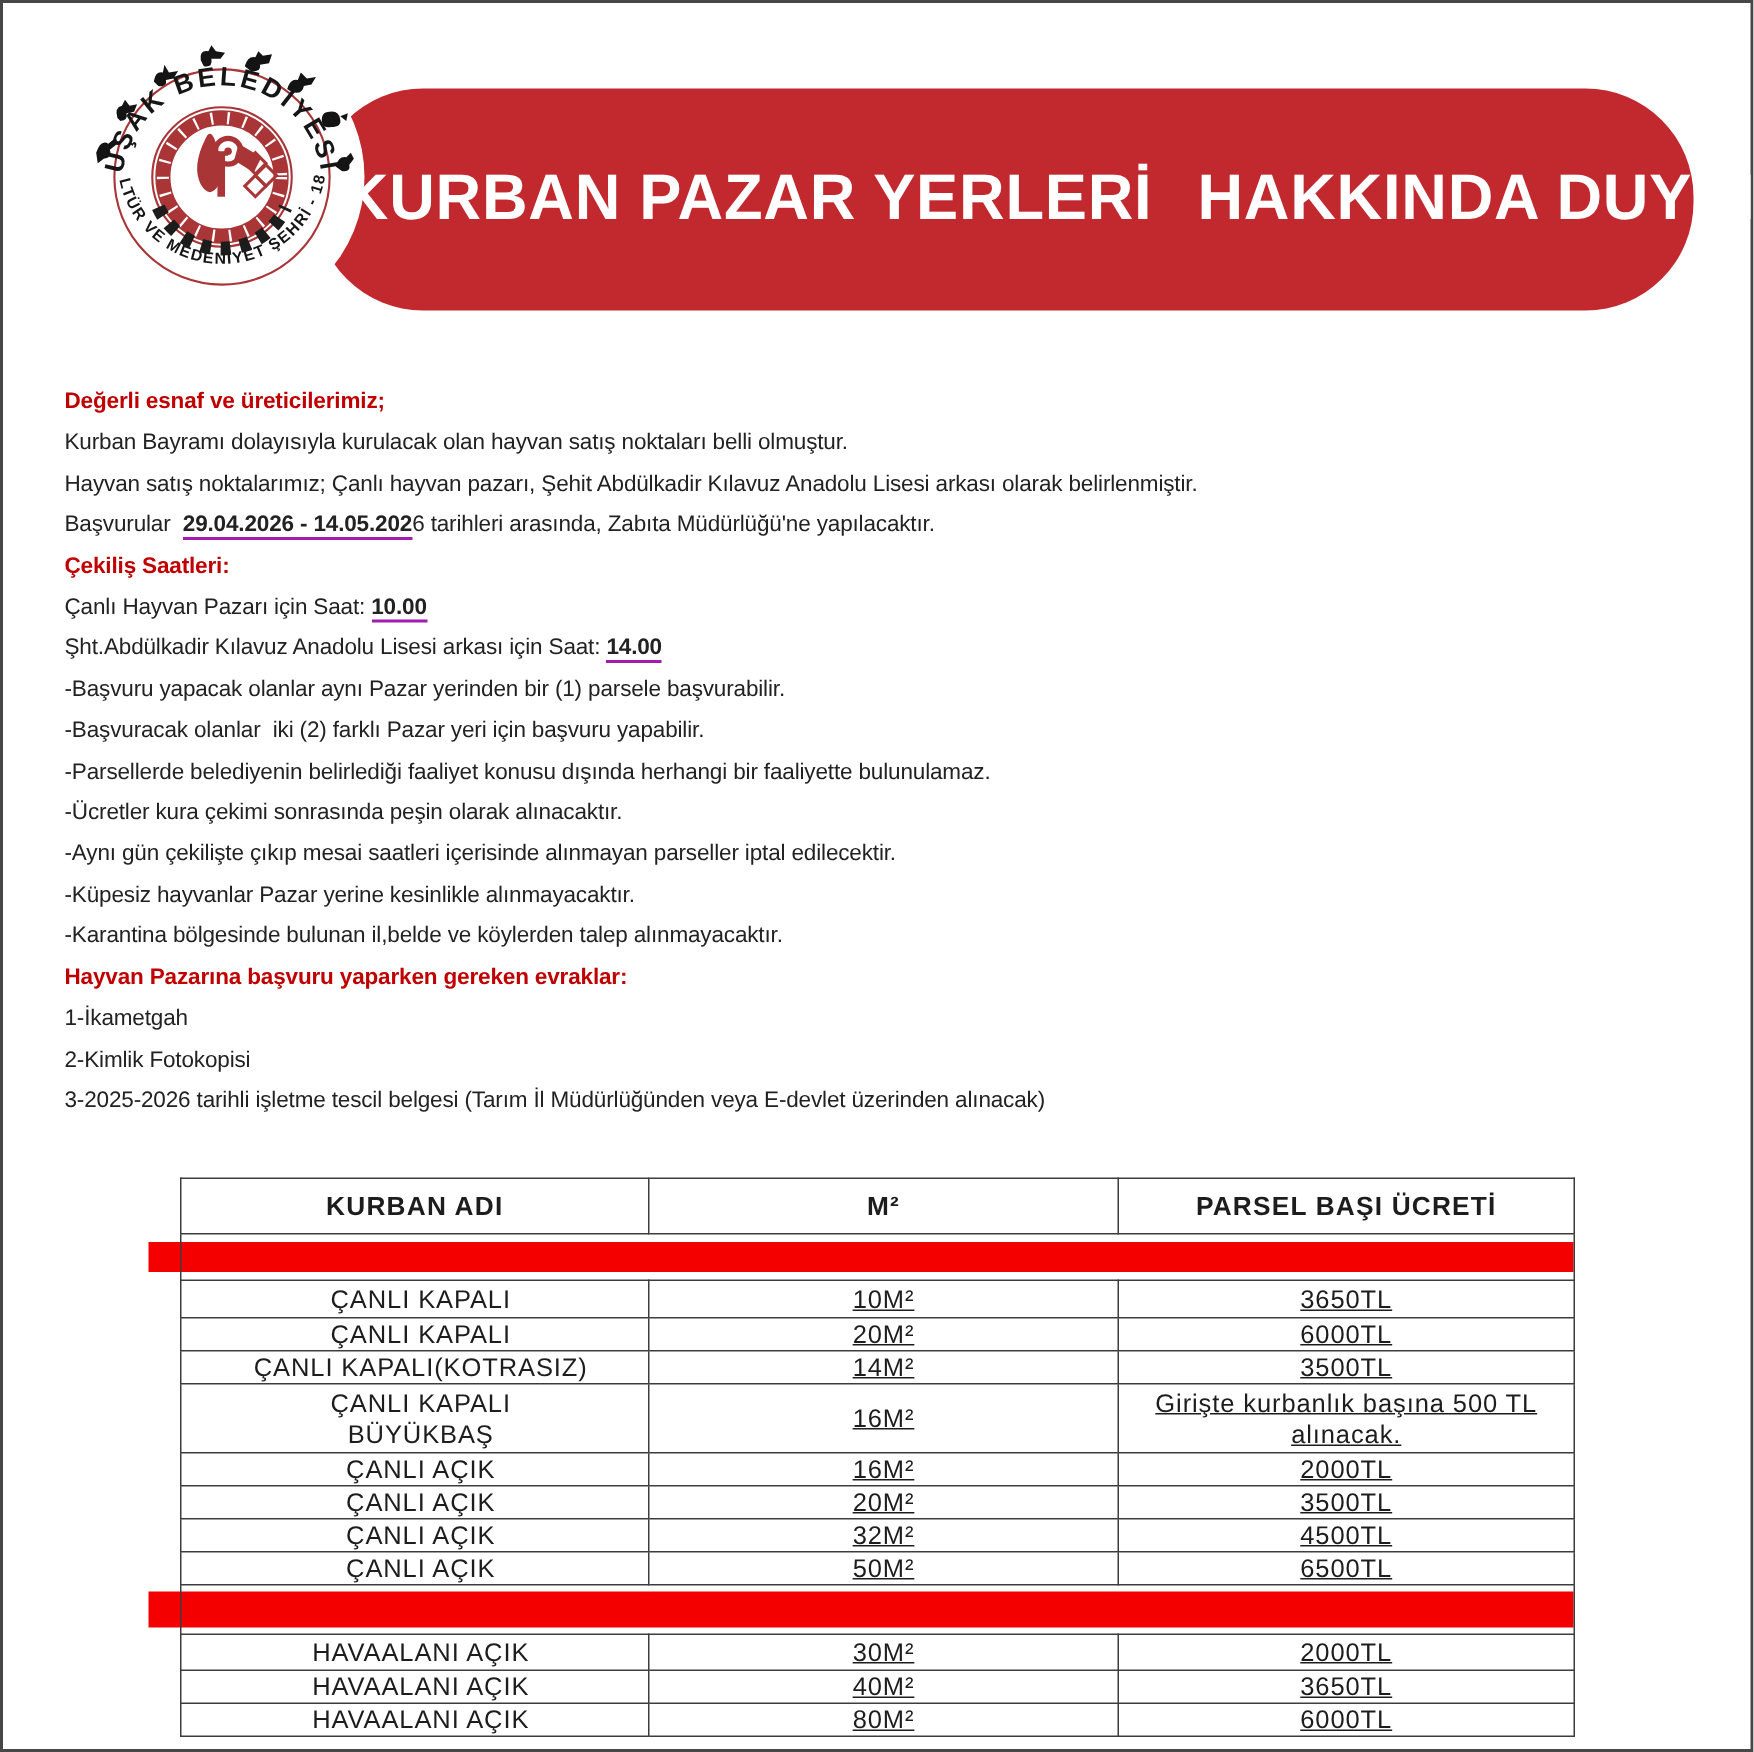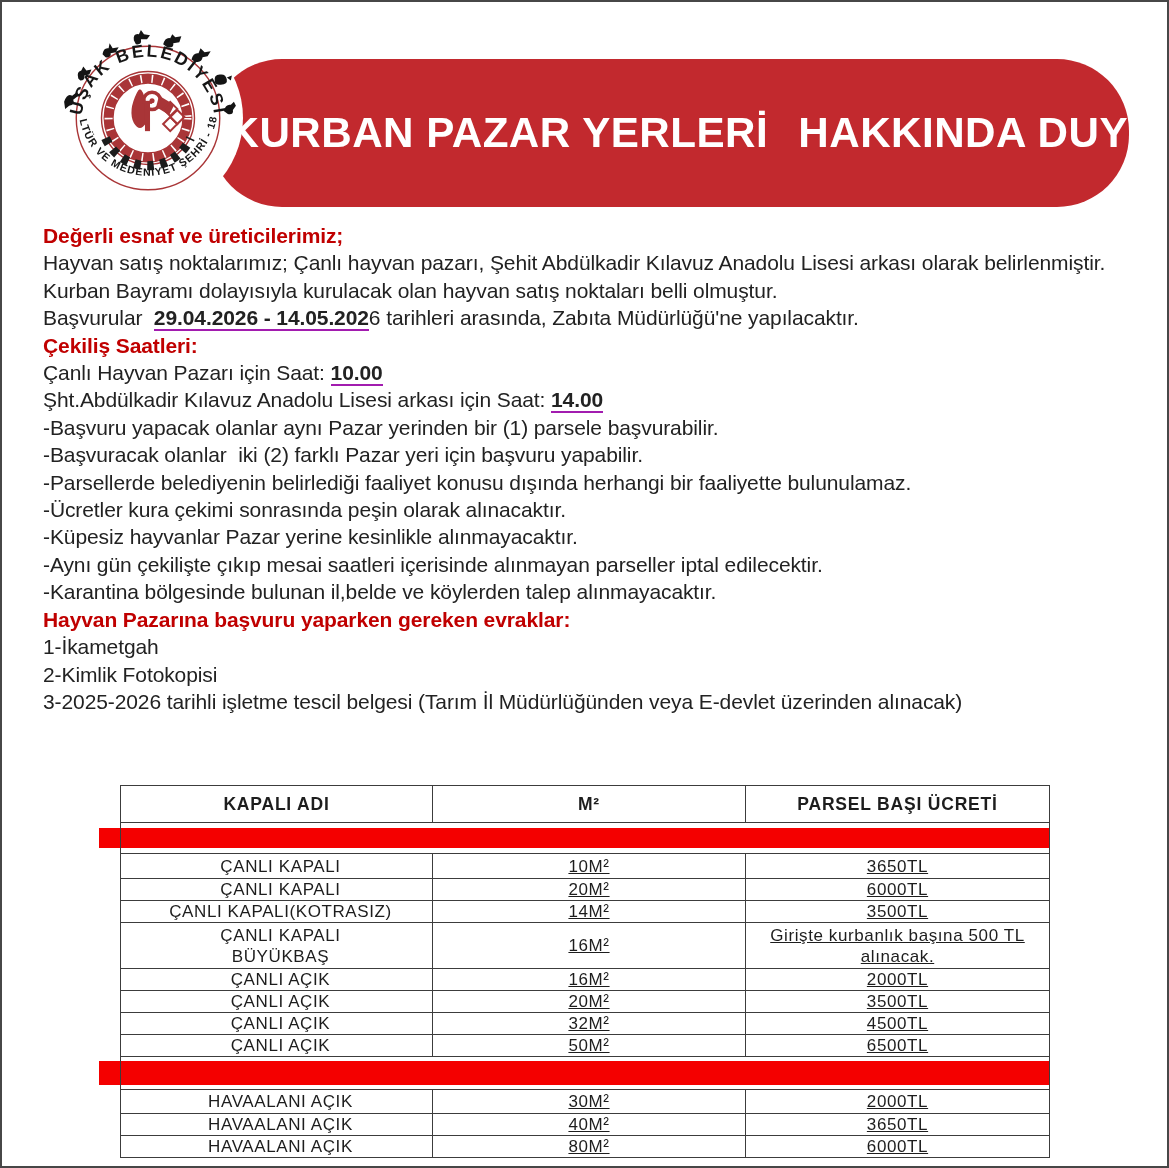--- a/index.html
+++ b/index.html
@@ -22,22 +22,22 @@
     gap:20px;z-index:1;
   }
   .banner .t1,.banner .t2{
     color:#ffffff;font-weight:bold;font-size:43px;line-height:1.1;
     letter-spacing:0.5px;white-space:nowrap;
     transform:scaleX(0.98);
   }
   .logo{position:absolute;left:50px;top:20px;width:192px;height:192px;z-index:2;}
   
   .content{
-    position:absolute;left:41px;top:220px;width:1105px;
-    font-size:21px;line-height:27.4px;letter-spacing:-0.1px;
+    position:absolute;left:41px;top:252px;width:1105px;
+    font-size:15px;line-height:27.4px;letter-spacing:-0.1px;
   }
   .content p{margin:0;padding:0;white-space:nowrap;}
   .red-bold{color:var(--heading-red,#C00000);font-weight:bold;}
   .bu{font-weight:bold;border-bottom:2px solid #a21caf;}
   
   table.price{
     position:absolute;left:118px;top:783px;width:929px;
     border-collapse:collapse;table-layout:fixed;
     font-size:17px;letter-spacing:0.6px;color:#1d1d1d;
   }
@@ -117,51 +117,51 @@
       <g stroke="#A93537" fill="none" stroke-width="2">
         <path d="M110 86 l7 -7 7 7 -7 7 z"></path>
         <path d="M117 94 l7 -7 7 7 -7 7 z"></path>
         <path d="M110 101 l7 -7 7 7 -7 7 z"></path>
       </g>
     </g>
   </svg>
 
   <div class="content">
     <p class="red-bold">Değerli esnaf ve üreticilerimiz;</p>
+    <p>Kurban Bayramı dolayısıyla kurulacak olan hayvan satış noktaları belli olmuştur.</p>
     <p>Hayvan satış noktalarımız; Çanlı hayvan pazarı, Şehit Abdülkadir Kılavuz Anadolu Lisesi arkası olarak belirlenmiştir.</p>
-    <p>Kurban Bayramı dolayısıyla kurulacak olan hayvan satış noktaları belli olmuştur.</p>
     <p><span>Başvurular &nbsp;</span><span class="bu">29.04.2026 - 14.05.202</span><span>6</span><span> tarihleri arasında, Zabıta Müdürlüğü'ne yapılacaktır.</span></p>
 
     <p class="red-bold">Çekiliş Saatleri:</p>
     <p><span>Çanlı Hayvan Pazarı için Saat: </span><span class="bu">10.00</span></p>
     <p><span>Şht.Abdülkadir Kılavuz Anadolu Lisesi arkası için Saat: </span><span class="bu">14.00</span></p>
 
     <p>-Başvuru yapacak olanlar aynı Pazar yerinden bir (1) parsele başvurabilir.</p>
     <p>-Başvuracak olanlar &nbsp;iki (2) farklı Pazar yeri için başvuru yapabilir.</p>
     <p>-Parsellerde belediyenin belirlediği faaliyet konusu dışında herhangi bir faaliyette bulunulamaz.</p>
     <p>-Ücretler kura çekimi sonrasında peşin olarak alınacaktır.</p>
+    <p>-Aynı gün çekilişte çıkıp mesai saatleri içerisinde alınmayan parseller iptal edilecektir.</p>
     <p>-Küpesiz hayvanlar Pazar yerine kesinlikle alınmayacaktır.</p>
-    <p>-Aynı gün çekilişte çıkıp mesai saatleri içerisinde alınmayan parseller iptal edilecektir.</p>
     <p>-Karantina bölgesinde bulunan il,belde ve köylerden talep alınmayacaktır.</p>
 
     <p class="red-bold">Hayvan Pazarına başvuru yaparken gereken evraklar:</p>
     <p>1-İkametgah</p>
     <p>2-Kimlik Fotokopisi</p>
     <p>3-2025-2026 tarihli işletme tescil belgesi (Tarım İl Müdürlüğünden veya E-devlet üzerinden alınacak)</p>
   </div>
 
   <table class="price">
     <colgroup>
         <col class="c1">
         <col class="c2">
         <col class="c3">
       </colgroup>
     <thead>
       <tr>
-        <th>KAPALI ADI</th>
+        <th>KURBAN ADI</th>
         <th>M²</th>
         <th>PARSEL BAŞI ÜCRETİ</th>
       </tr>
     </thead>
     <tbody>
       <tr class="bar-row">
           <td colspan="3">
             <div class="red-bar"></div>
           </td>
         </tr>

